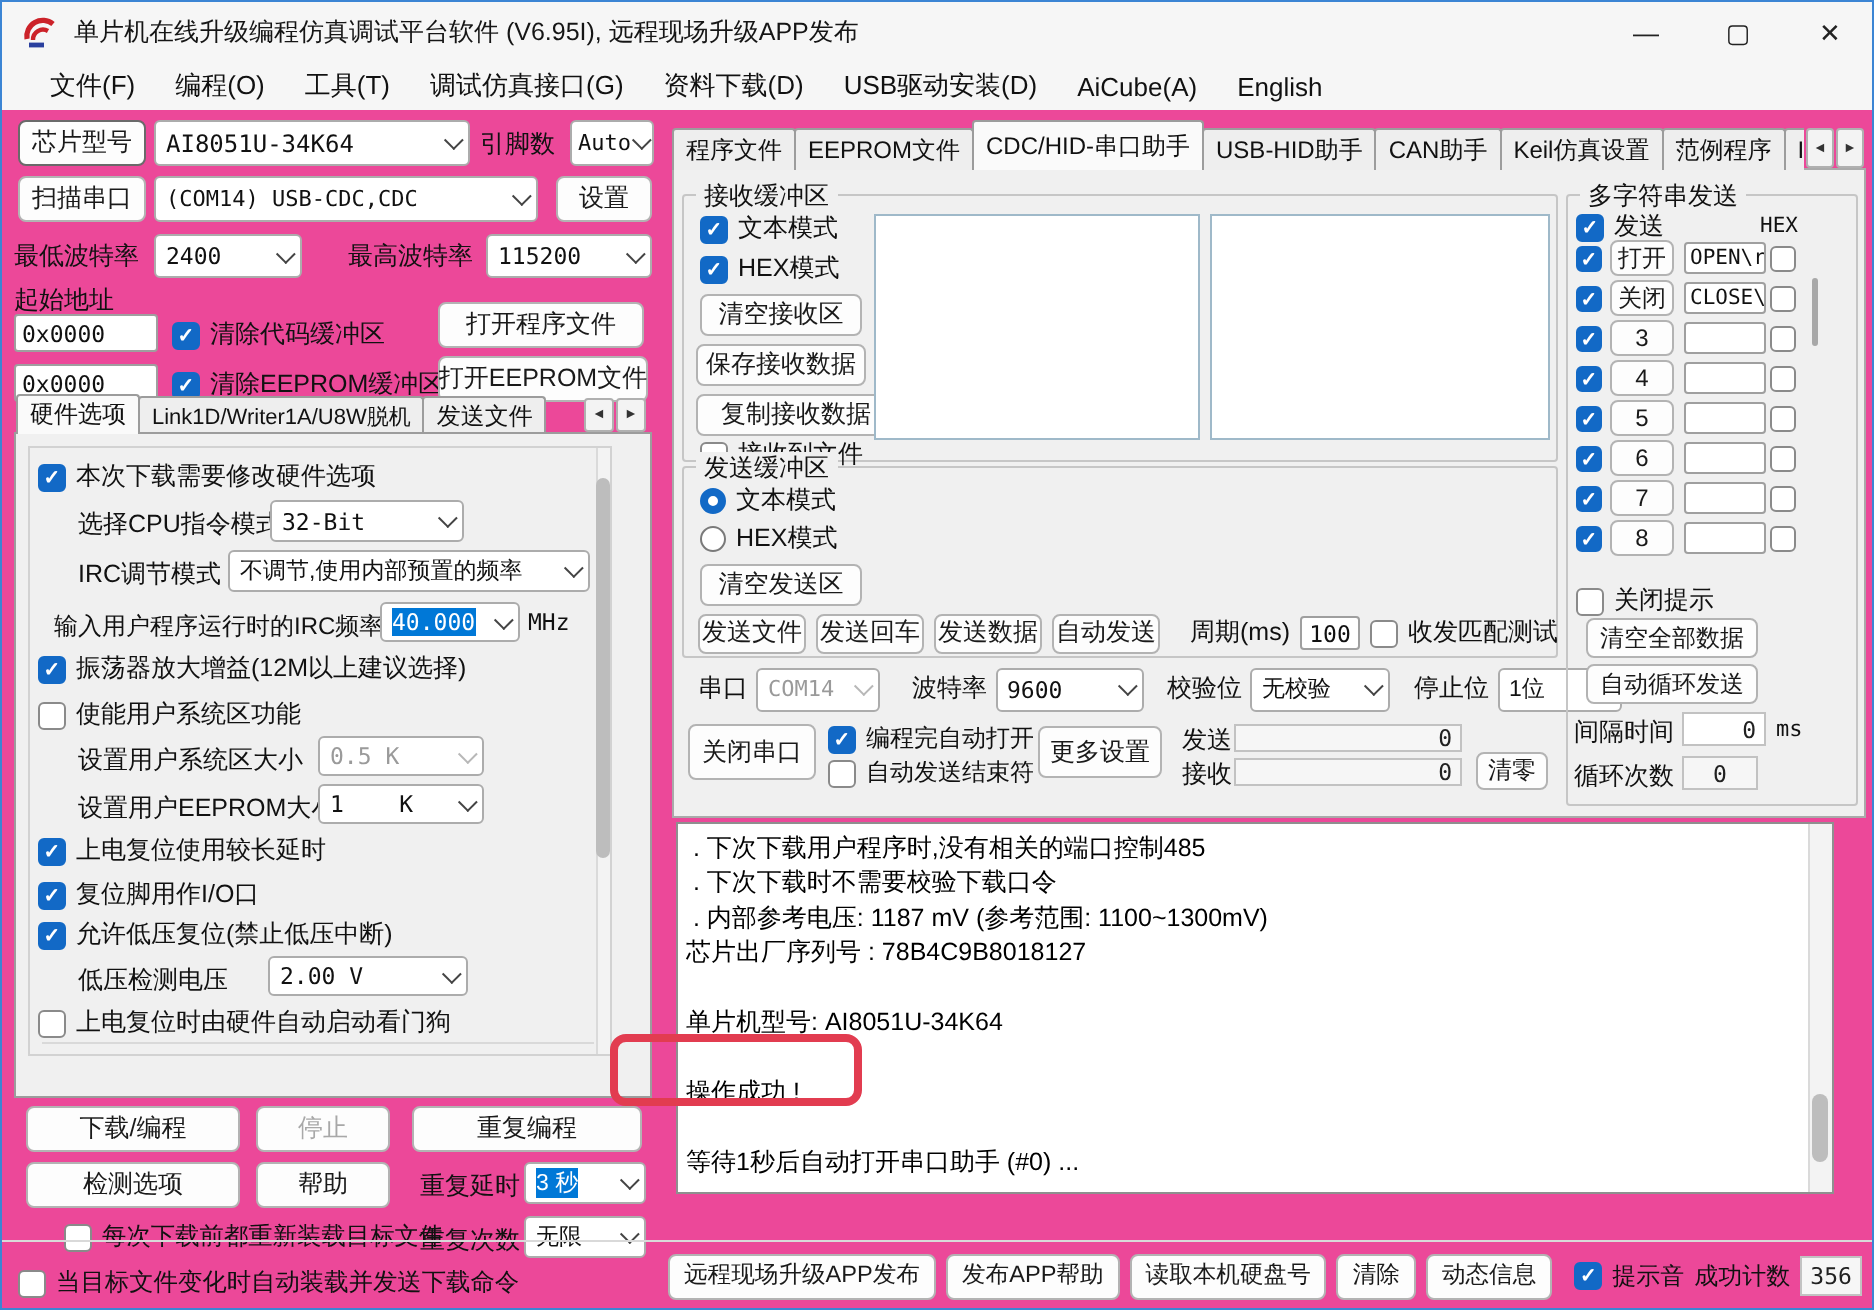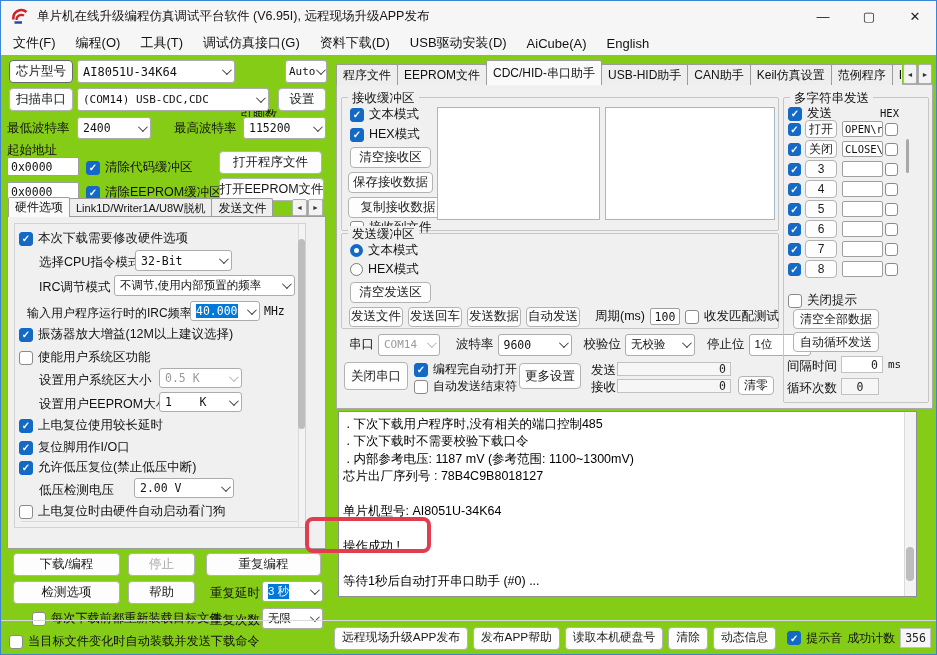--- a/index.html
+++ b/index.html
@@ -1,24 +1,24 @@
 <!DOCTYPE html>
 <html><head>
 <meta charset="utf-8">
 <style>
 * {margin:0;padding:0;box-sizing:border-box;}
 html,body {width:937px;height:655px;}
 body {font-family:"Liberation Sans",sans-serif;background:#e8e8e8;}
-.app {position:relative;width:937px;height:655px;background:#84cc16;border:1px solid #3c85d4;overflow:hidden;}
+.app {position:relative;width:937px;height:655px;background:#ec4899;border:1px solid #3c85d4;overflow:hidden;}
 .abs {position:absolute;}
 .titlebar {position:absolute;left:0;top:0;width:100%;height:30px;background:#f6f6f6;display:flex;align-items:center;}
 .title {font-size:12.5px;color:#151515;margin-left:8px;white-space:nowrap;}
 .logo {margin-left:10px;width:18px;height:18px;flex:none;}
 .winbtn {position:absolute;top:0;width:46px;height:30px;display:flex;align-items:center;justify-content:center;font-size:13px;color:#222;}
-.menubar {position:absolute;top:30px;left:0;width:100%;height:24px;background:#f6f6f6;display:flex;align-items:center;padding-left:2px;}
+.menubar {position:absolute;top:30px;left:0;width:100%;height:24px;background:#f6f6f6;display:flex;align-items:center;padding-left:14px;}
 .menuitem {padding:0 10px;font-size:13px;color:#111;white-space:nowrap;}
 .lbl {font-size:12.5px;color:#111;white-space:pre;}
 .btn {background:#fdfdfd;border:1px solid #b3b3b3;border-radius:4px;font-size:12.5px;color:#1a1a1a;display:flex;align-items:center;justify-content:center;white-space:nowrap;}
 .btn.dis {color:#a8a8a8;}
 .combo {background:#fff;border:1px solid #acacac;border-radius:3px;display:flex;align-items:center;padding:0 5px;font-size:12px;color:#111;white-space:pre;overflow:hidden;}
 .combo::after {content:"";width:6px;height:6px;border-right:1.3px solid #444;border-bottom:1.3px solid #444;transform:rotate(45deg) translateY(-2px);margin-left:auto;flex:none;}
 .combo.dis {color:#9a9a9a;}
 .combo.dis::after {border-color:#b8b8b8;}
 .combo .v {overflow:hidden;white-space:pre;}
 .combo .v.sel {background:#0078d7;color:#fff;}
@@ -69,21 +69,21 @@
     <span class="menuitem">工具(T)</span>
     <span class="menuitem">调试仿真接口(G)</span>
     <span class="menuitem">资料下载(D)</span>
     <span class="menuitem">USB驱动安装(D)</span>
     <span class="menuitem">AiCube(A)</span>
     <span class="menuitem">English</span>
   </div>
 
   <div class="btn abs" style="left:8px;top:59px;width:64px;height:23px;border-color:#6a6a6a;">芯片型号</div>
   <div class="combo abs" style="left:76px;top:59px;width:158px;height:23px;"><span class="v mono" style="font-size:12px;">AI8051U-34K64</span></div>
-  <span class="lbl abs" style="left:239px;top:63px;margin-top:43px;">引脚数</span>
+  <span class="lbl abs" style="left:239px;top:63px;">引脚数</span>
   <div class="combo abs" style="left:284px;top:59px;width:42px;height:23px;padding:0 3px;"><span class="v mono" style="font-size:11px;">Auto</span></div>
 
   <div class="btn abs" style="left:8px;top:87px;width:64px;height:23px;">扫描串口</div>
   <div class="combo abs" style="left:76px;top:87px;width:192px;height:23px;"><span class="v mono" style="font-size:11px;">(COM14) USB-CDC,CDC</span></div>
   <div class="btn abs" style="left:277px;top:87px;width:48px;height:23px;">设置</div>
 
   <span class="lbl abs" style="left:6px;top:119px;">最低波特率</span>
   <div class="combo abs" style="left:76px;top:116px;width:74px;height:22px;"><span class="v mono" style="font-size:11.5px;">2400</span></div>
   <span class="lbl abs" style="left:173px;top:119px;">最高波特率</span>
   <div class="combo abs" style="left:242px;top:116px;width:83px;height:22px;"><span class="v mono" style="font-size:11.5px;">115200</span></div>

